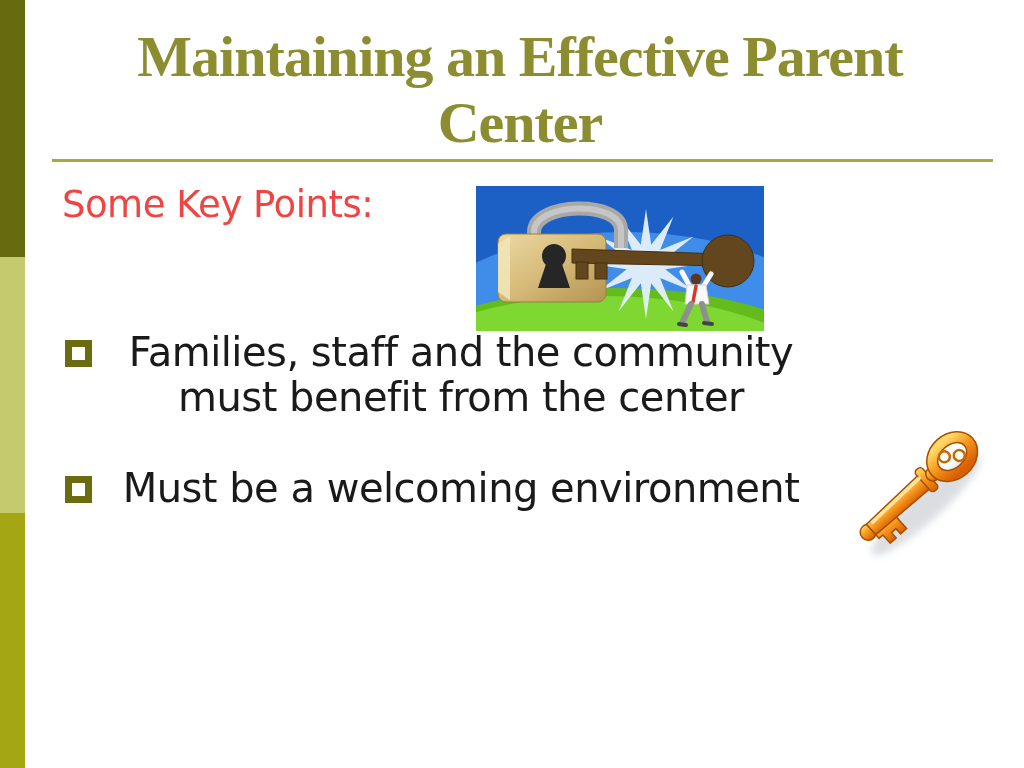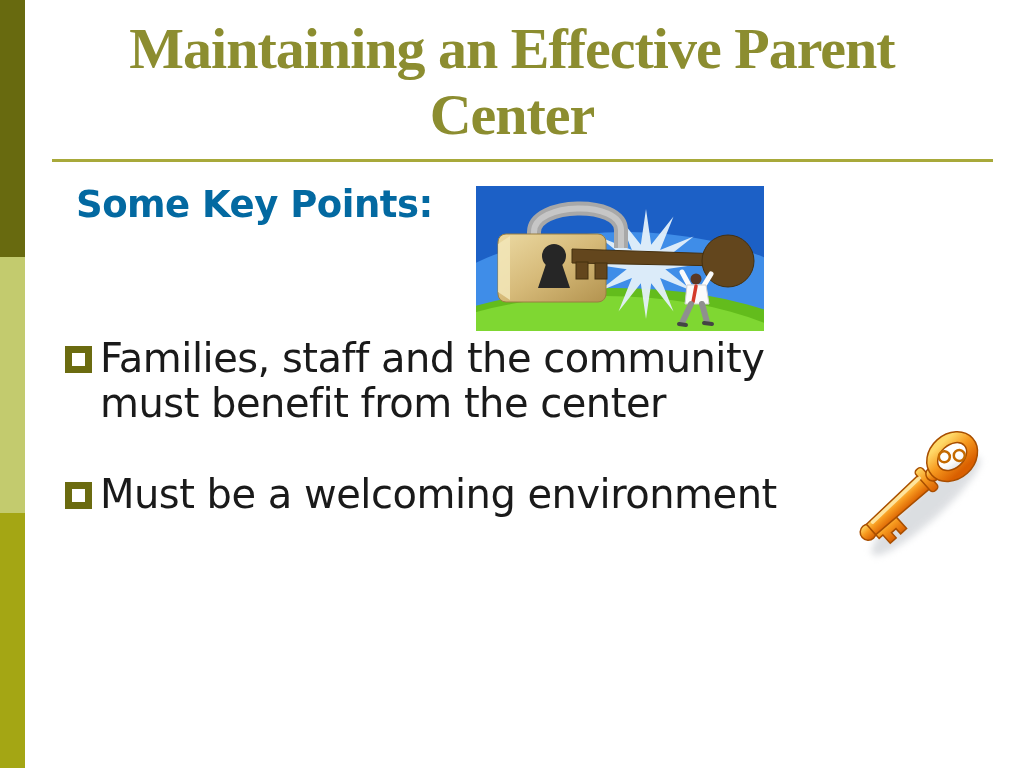--- a/index.html
+++ b/index.html
@@ -8,39 +8,39 @@
     overflow:hidden;font-family:"DejaVu Sans","Liberation Sans",sans-serif;
   }
   
   .sidebar{position:absolute;left:0;top:0;width:25px;height:768px;}
   .band{position:absolute;left:0;width:25px;}
   .band-top{top:0;height:257px;background:#686A0F;}
   .band-middle{top:257px;height:256px;background:#C3CB6E;}
   .band-bottom{top:513px;height:255px;background:#A4A614;}
 
   .title{
-    position:absolute;left:30px;top:16px;width:964px;margin:0;
+    position:absolute;left:30px;top:16px;width:964px;margin:8px;
     text-align:center;font-family:"Liberation Serif","DejaVu Serif",serif;
     font-weight:bold;font-size:58px;line-height:66px;color:#8C8D30;
     letter-spacing:-1px;
   }
   .rule{position:absolute;left:52px;top:159px;width:941px;height:3px;background:#A8A93A;}
 
   .subtitle{
-    position:absolute;left:76px;top:183px;
-    font-size:37px;font-weight:bold;color:#0369a1;letter-spacing:-0.5px;
+    position:absolute;left:62px;top:183px;
+    font-size:37px;font-weight:normal;color:#ef4444;letter-spacing:-0.5px;
   }
 
   .lock-art{position:absolute;left:476px;top:186px;width:288px;height:145px;}
   .key-art{position:absolute;left:838px;top:424px;width:156px;height:142px;}
 
   .bullets{position:absolute;left:62px;top:330px;width:760px;margin:0;padding:0;list-style:none;}
   .bullets li{
-    position:relative;padding-left:38px;margin:6px 0 46px 0;
-    font-size:40px;line-height:45px;color:#1A1A1A;letter-spacing:-0.5px;
+    position:relative;padding-left:38px;margin:0 0 46px 0;
+    font-size:40px;line-height:45px;color:#1A1A1A;letter-spacing:-0.5px;text-align:center;
   }
   .sq{
     position:absolute;left:3px;top:10px;width:13px;height:13px;
     border:7px solid #6B6B10;background:#ffffff;
   }
 </style>
 </head>
 <body>
 
 <div class="slide">

